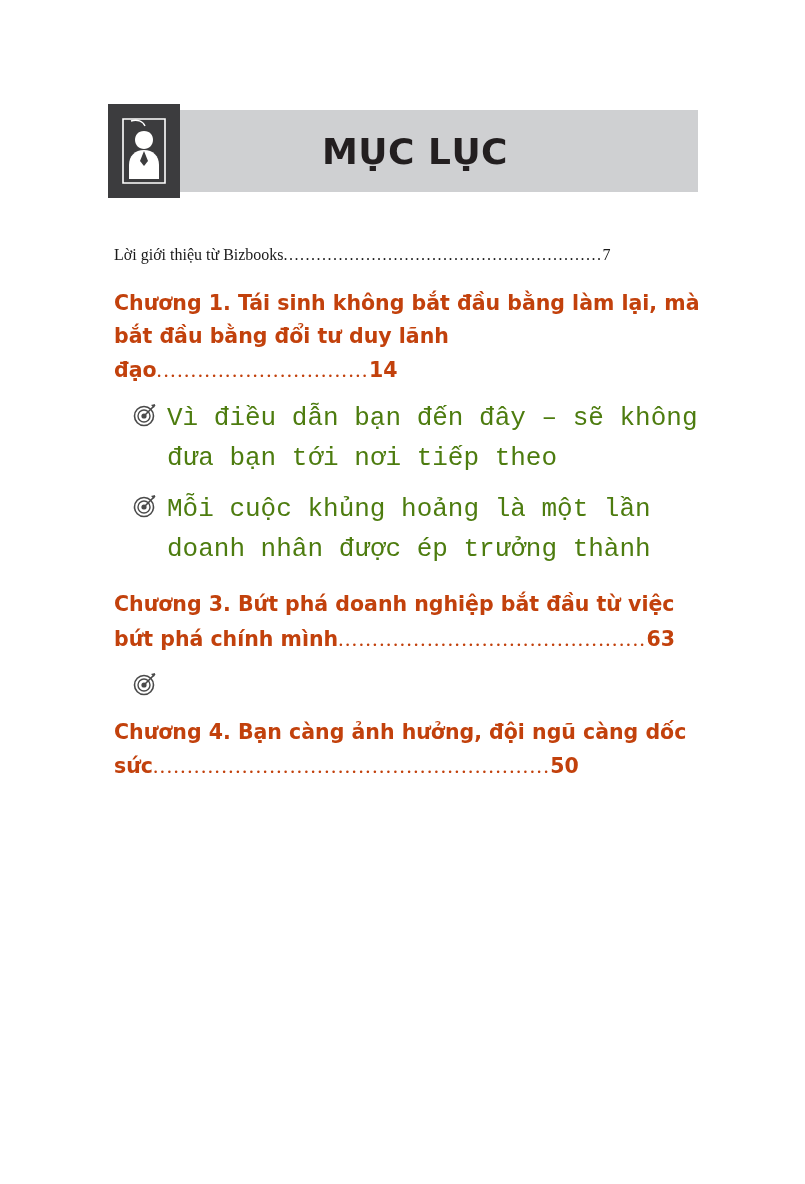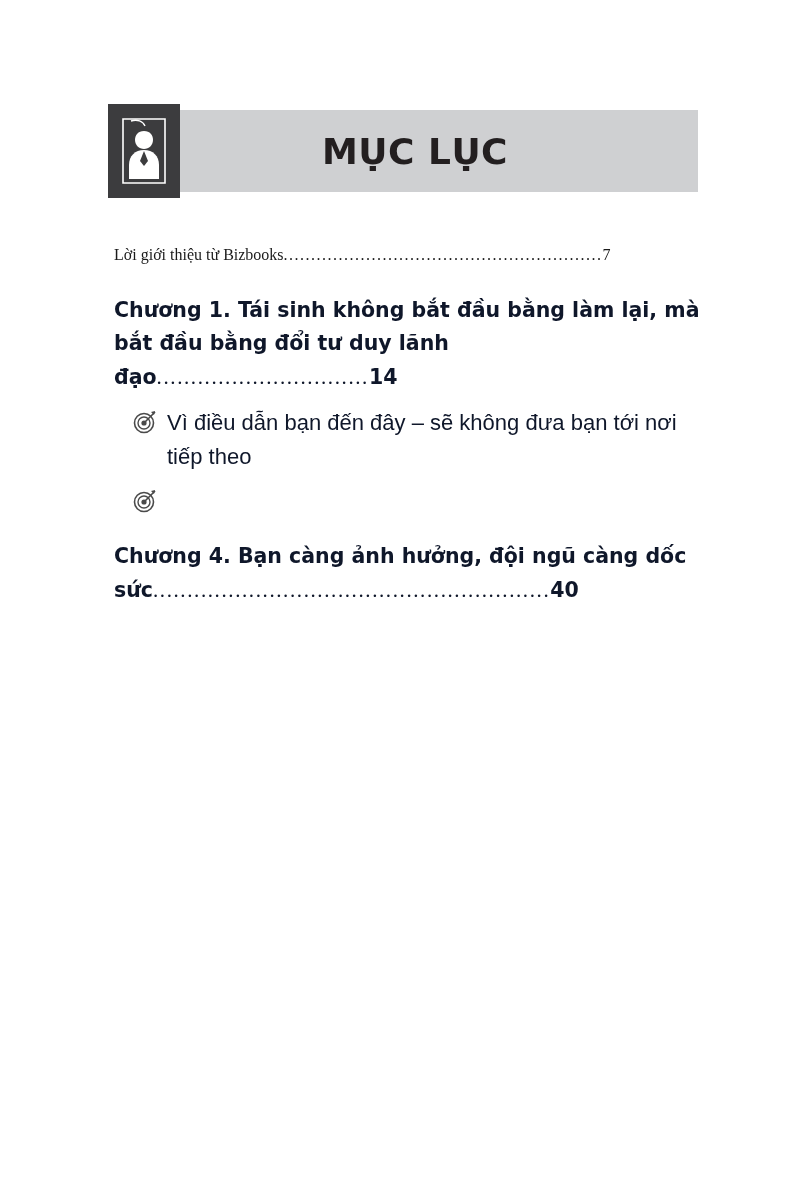--- a/index.html
+++ b/index.html
@@ -73,23 +73,23 @@
   }
   .line-plain .dots {
     letter-spacing: 1.5px;
   }
 
   
   .chapter {
     font-family: "DejaVu Sans", sans-serif;
     font-weight: bold;
     font-size: 20.5px;
-    color: #0f172a;
+    color: #c2410c;
     line-height: 1.62;
-    margin-top: 26px;
+    margin-top: 19px;
     margin-bottom: 6px;
   }
   .chapter .dots {
     font-family: "Liberation Serif", serif;
     font-weight: normal;
     letter-spacing: 1.6px;
     font-size: 21px;
   }
   .chapter .pg {
     font-family: "DejaVu Sans", sans-serif;
@@ -106,23 +106,23 @@
     padding-left: 18px;
   }
   .sub .target {
     flex: 0 0 auto;
     width: 26px;
     height: 26px;
     margin-right: 9px;
     margin-top: 3px;
   }
   .sub .sub-text {
-    font-family: Liberation Sans, sans-serif;
-    font-size: 22px;
-    color: #0f172a;
+    font-family: Liberation Mono, monospace;
+    font-size: 26px;
+    color: #4d7c0f;
     line-height: 1.52;
     max-width: 540px;
   }
 </style>
 </head>
 <body>
 
 <div class="page">
 
   <div class="header">
@@ -159,36 +159,51 @@
             <circle cx="12" cy="14" r="2.6" fill="#4a4a4a"></circle>
             <line x1="12" y1="14" x2="23" y2="3" stroke="#4a4a4a" stroke-width="1.6"></line>
             <path d="M19 3 L23 2 L22 6 Z" fill="#4a4a4a"></path>
           </svg>
         </span>
         <span class="sub-text">Vì điều dẫn bạn đến đây – sẽ không đưa bạn tới nơi tiếp theo</span>
       </div>
     </div>
 
     <div class="entry">
-    </div>
-
-    <div class="entry">
       <div class="sub">
         <span class="target">
           <svg width="26" height="26" viewBox="0 0 26 26" aria-hidden="true">
             <circle cx="12" cy="14" r="9.5" fill="none" stroke="#4a4a4a" stroke-width="1.6"></circle>
             <circle cx="12" cy="14" r="6" fill="none" stroke="#4a4a4a" stroke-width="1.4"></circle>
             <circle cx="12" cy="14" r="2.6" fill="#4a4a4a"></circle>
             <line x1="12" y1="14" x2="23" y2="3" stroke="#4a4a4a" stroke-width="1.6"></line>
             <path d="M19 3 L23 2 L22 6 Z" fill="#4a4a4a"></path>
           </svg>
         </span>
+        <span class="sub-text">Mỗi cuộc khủng hoảng là một lần doanh nhân được ép trưởng thành</span>
       </div>
     </div>
 
     <div class="entry">
       <div class="chapter">
-        <span>Chương 4. Bạn càng ảnh hưởng, đội ngũ càng dốc sức</span><span class="dots">..........................................................</span><span class="pg">40</span>
+        <span>Chương 3. Bứt phá doanh nghiệp bắt đầu từ việc bứt phá chính mình</span><span class="dots">.............................................</span><span class="pg">63</span>
+      </div>
+      <div class="sub">
+        <span class="target">
+          <svg width="26" height="26" viewBox="0 0 26 26" aria-hidden="true">
+            <circle cx="12" cy="14" r="9.5" fill="none" stroke="#4a4a4a" stroke-width="1.6"></circle>
+            <circle cx="12" cy="14" r="6" fill="none" stroke="#4a4a4a" stroke-width="1.4"></circle>
+            <circle cx="12" cy="14" r="2.6" fill="#4a4a4a"></circle>
+            <line x1="12" y1="14" x2="23" y2="3" stroke="#4a4a4a" stroke-width="1.6"></line>
+            <path d="M19 3 L23 2 L22 6 Z" fill="#4a4a4a"></path>
+          </svg>
+        </span>
+      </div>
+    </div>
+
+    <div class="entry">
+      <div class="chapter">
+        <span>Chương 4. Bạn càng ảnh hưởng, đội ngũ càng dốc sức</span><span class="dots">..........................................................</span><span class="pg">50</span>
       </div>
     </div>
 
   </div>
 </div>
 
 </body></html>

